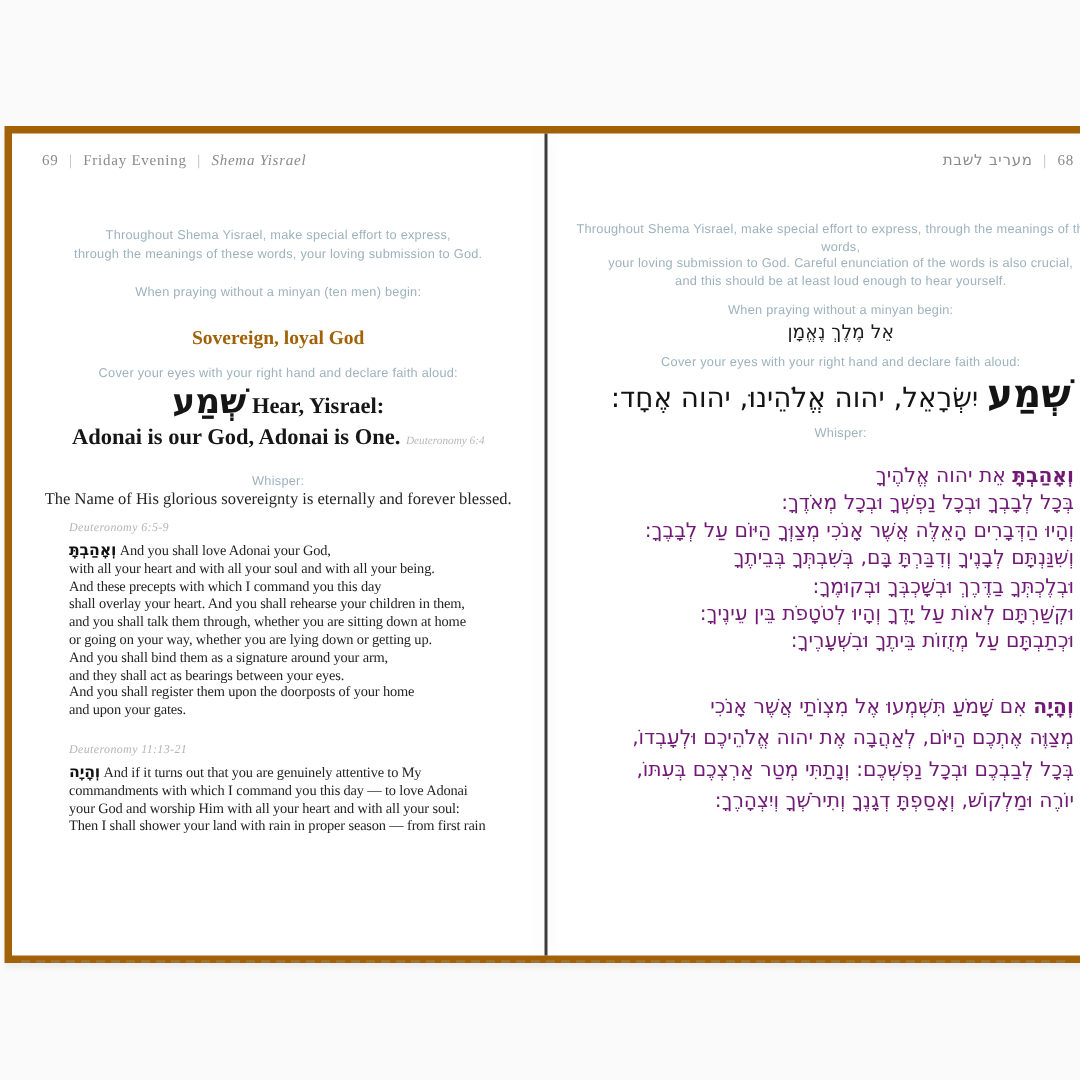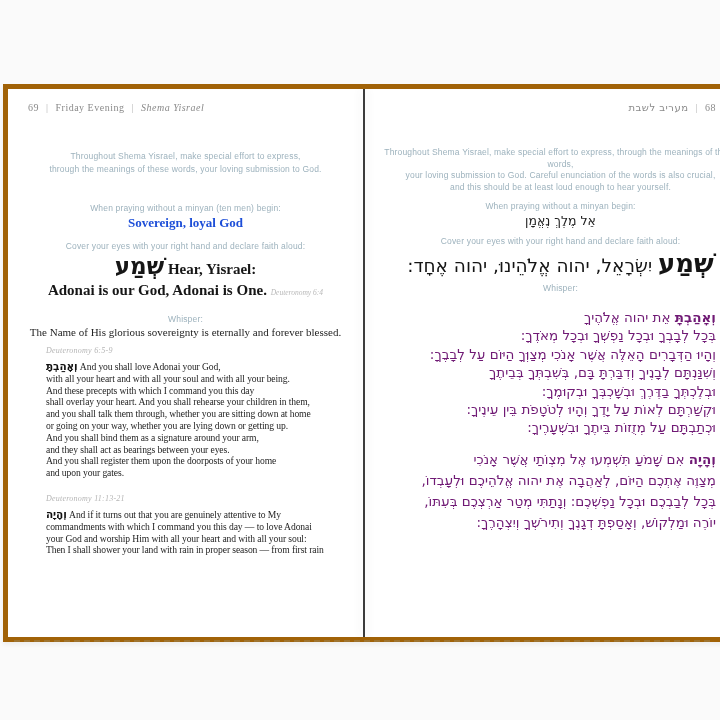--- a/index.html
+++ b/index.html
@@ -45,22 +45,22 @@
 
   .blue{
     color:#9db2bd;
     font-family:"Liberation Sans", sans-serif;
     font-size:8.5px;letter-spacing:0.02em;
   }
   .c{text-align:center;}
 
   
   .l-intro{margin-top:37px;line-height:12.5px;}
-  .l-minyan-note{margin-top:28px;line-height:11px;}
-  .l-minyan-phrase{margin-top:1px;font-size:13px;font-weight:bold;color:#1d4ed8;line-height:15px;}
+  .l-minyan-note{margin-top:14px;line-height:11px;}
+  .l-minyan-phrase{margin-top:17px;font-size:13px;font-weight:bold;color:#a16207;line-height:15px;}
   .l-cover-note{margin-top:11px;line-height:11px;}
   .l-shema1{margin-top:2px;line-height:24px;font-size:15px;font-weight:bold;color:#161616;}
   .l-shema1 .big-heb{font-size:23px;font-weight:bold;}
   .l-shema2{line-height:18px;font-size:15px;font-weight:bold;color:#161616;}
   .cite-inline{font-size:7.5px;font-weight:normal;font-style:italic;color:#b9b9b9;letter-spacing:0;}
   .l-whisper-label{margin-top:12px;line-height:11px;}
   .l-whisper-line{margin-top:1px;font-size:11px;line-height:13px;color:#242424;}
   .cite-label{font-size:8px;font-style:italic;color:#b5b5b5;letter-spacing:0.03em;}
   .l-cite1{margin:7px 14px 0 38px;}
   .l-para{margin:6px 8px 0 38px;font-size:9.6px;line-height:11.8px;color:#242424;letter-spacing:-0.1px;white-space:nowrap;}
@@ -71,21 +71,21 @@
   .r-intro{margin-top:34px;line-height:11.5px;}
   .r-minyan-note{margin-top:8px;line-height:11px;}
   .r-minyan-phrase{margin-top:1px;font-size:12.5px;line-height:16px;color:#1c1c1c;}
   .r-cover-note{margin-top:7px;line-height:11px;}
   .r-shema{margin-top:1px;line-height:30px;font-size:18.5px;color:#141414;direction:rtl;}
   .r-shema .big-heb{font-size:26px;font-weight:bold;}
   .r-whisper-label{margin-top:2px;line-height:10px;}
   .r-whisper-line{margin-top:1px;font-size:13px;line-height:17px;color:#202020;direction:rtl;}
   .r-para{margin:0 22px 0 14px;direction:rtl;text-align:right;font-size:13.5px;color:#701a75;}
   .r-para.p1{margin-top:15px;line-height:18.4px;}
-  .r-para.p2{margin-top:12px;line-height:21px;}
+  .r-para.p2{margin-top:24px;line-height:21px;}
   .r-para .heb-word{font-weight:bold;}
 </style>
 </head>
 <body>
 
 <div class="spread">
 
   <div class="page left">
 
     <div class="pg-header">

